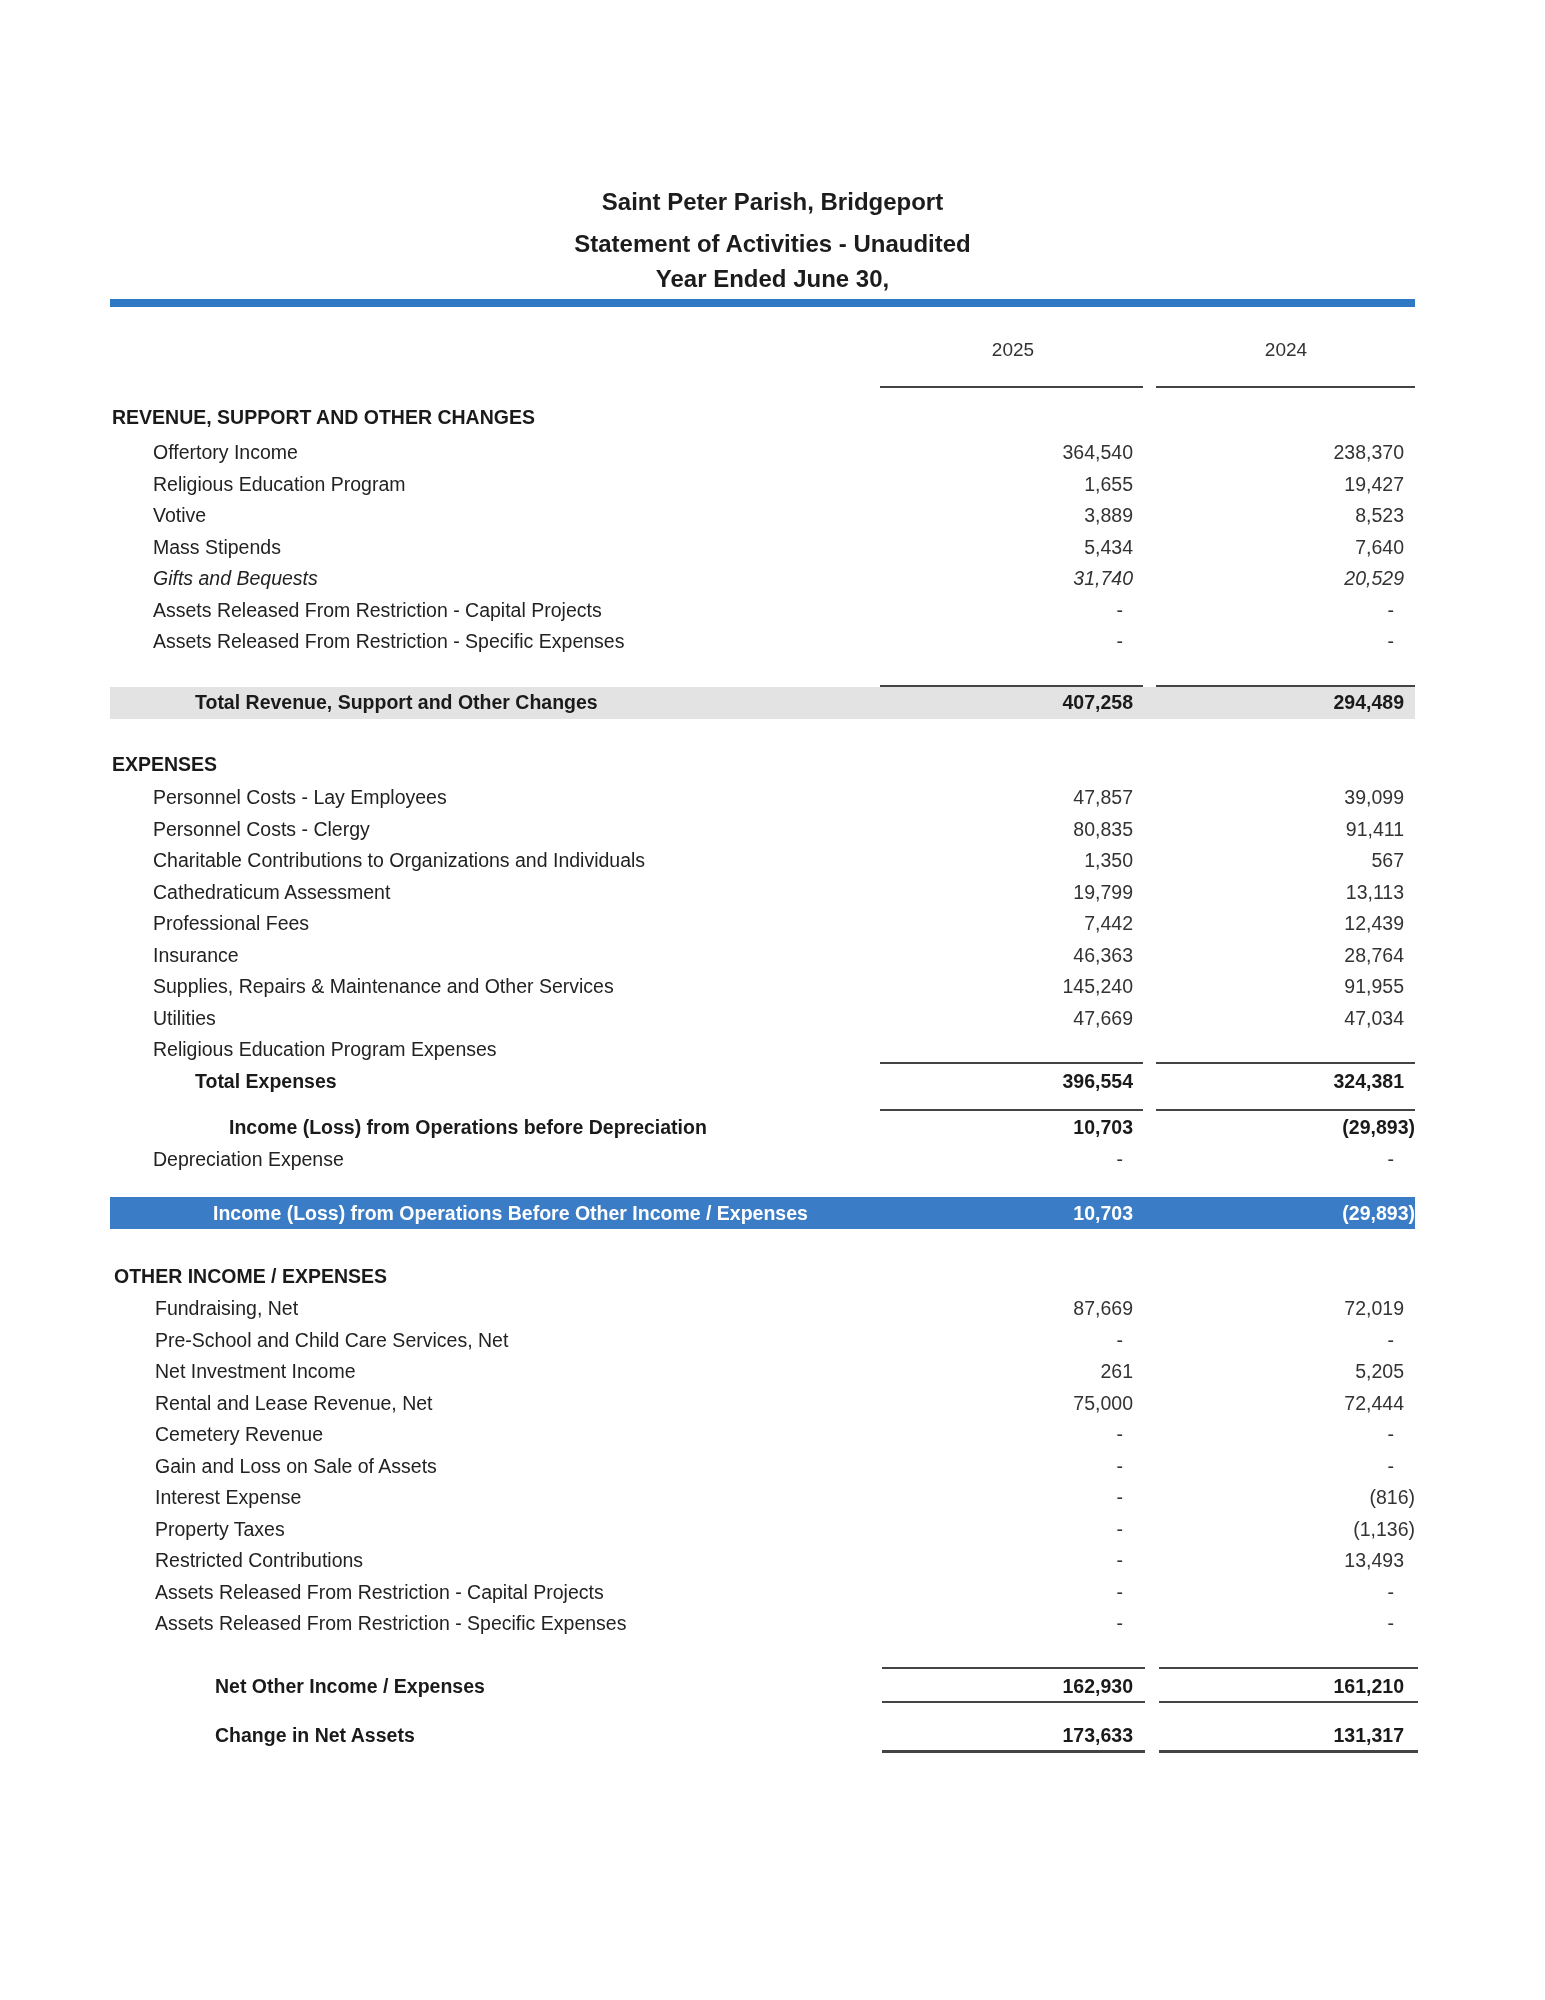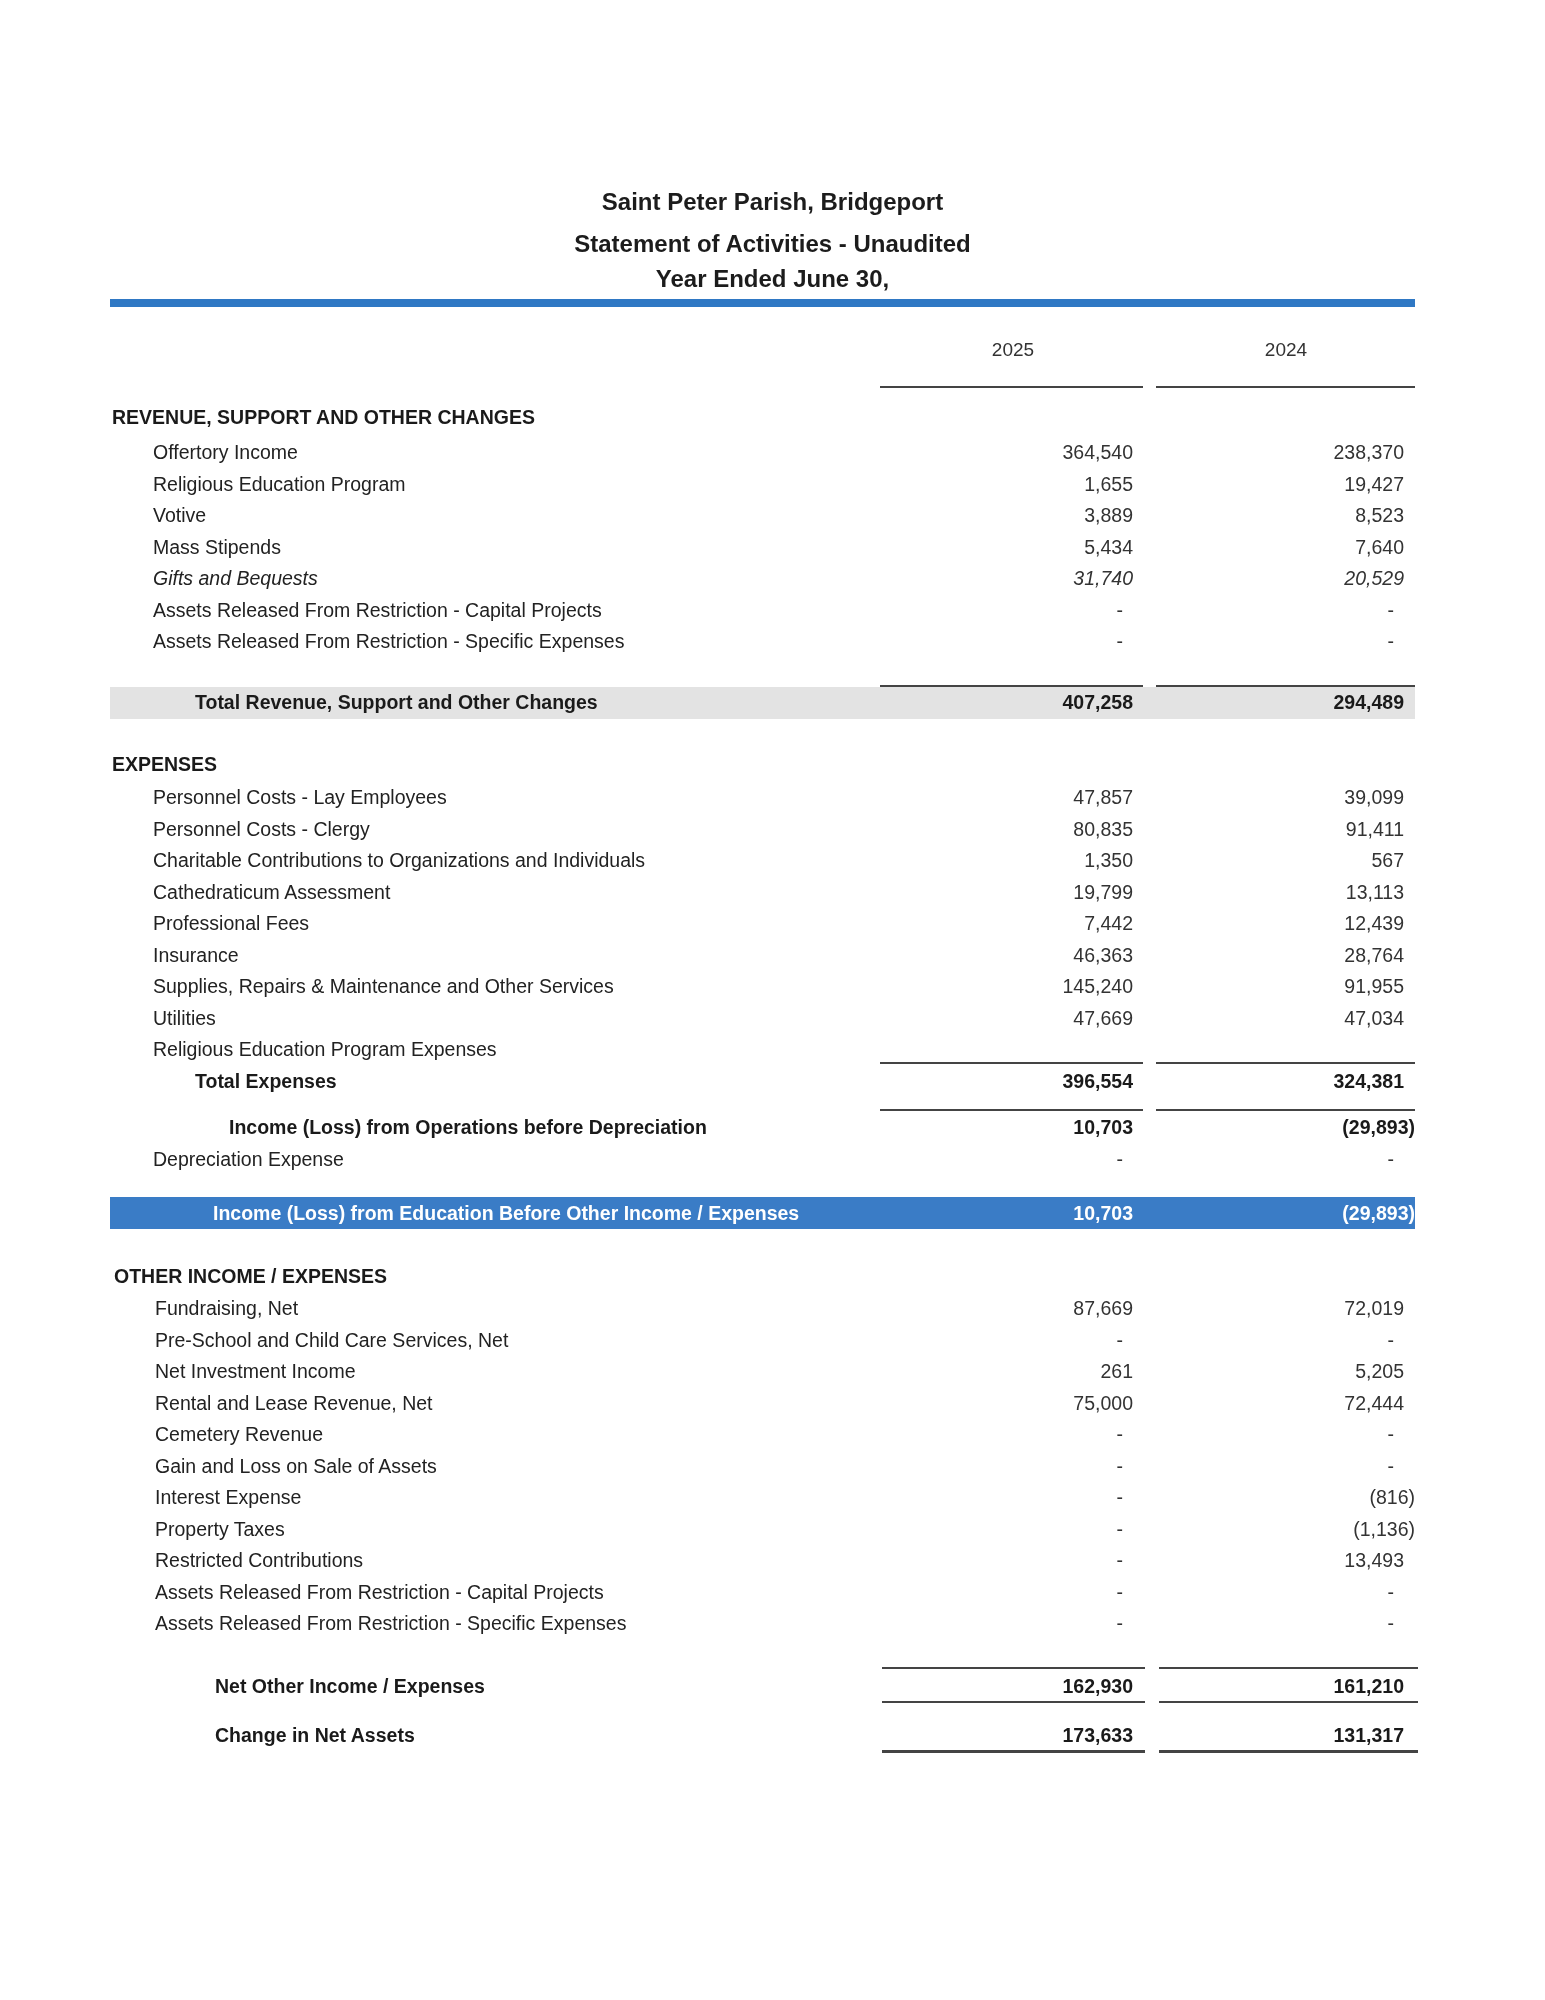--- a/index.html
+++ b/index.html
@@ -147,21 +147,21 @@
   <span class="v2 paren">(29,893)</span>
 </div>
 <div class="row" style="top:1144px;">
   <span class="label">Depreciation Expense</span>
   <span class="v1" style="width:223px;">-</span>
   <span class="v2" style="width:224px;">-</span>
 </div>
 
 <div class="band-blue" style="top:1197px;"></div>
 <div class="row band-blue-row" style="top:1198px;">
-  <span class="label" style="left:213px;">Income (Loss) from Education Before Other Income / Expenses</span>
+  <span class="label" style="left:213px;">Income (Loss) from Operations Before Other Income / Expenses</span>
   <span class="v1">10,703</span>
   <span class="v2 paren">(29,893)</span>
 </div>
 
 <div class="section" style="top:1265px; left:114px;">OTHER INCOME / EXPENSES</div>
 <div id="other-rows">
     <div class="row" style="top: 1293px;">
       <span class="label" style="left: 155px;">Fundraising, Net</span>
       <span class="v1">87,669</span>
       <span class="v2">72,019</span>

